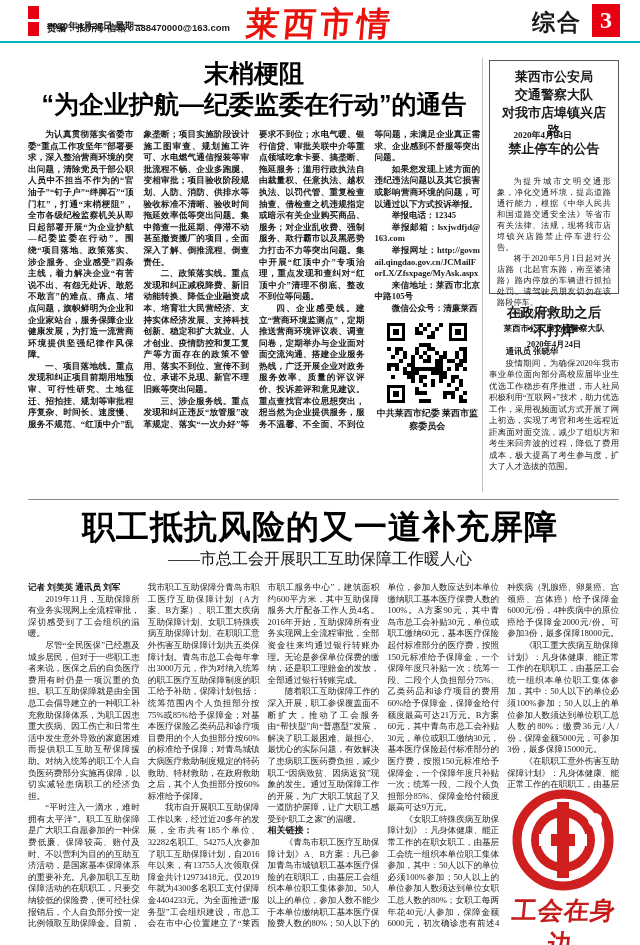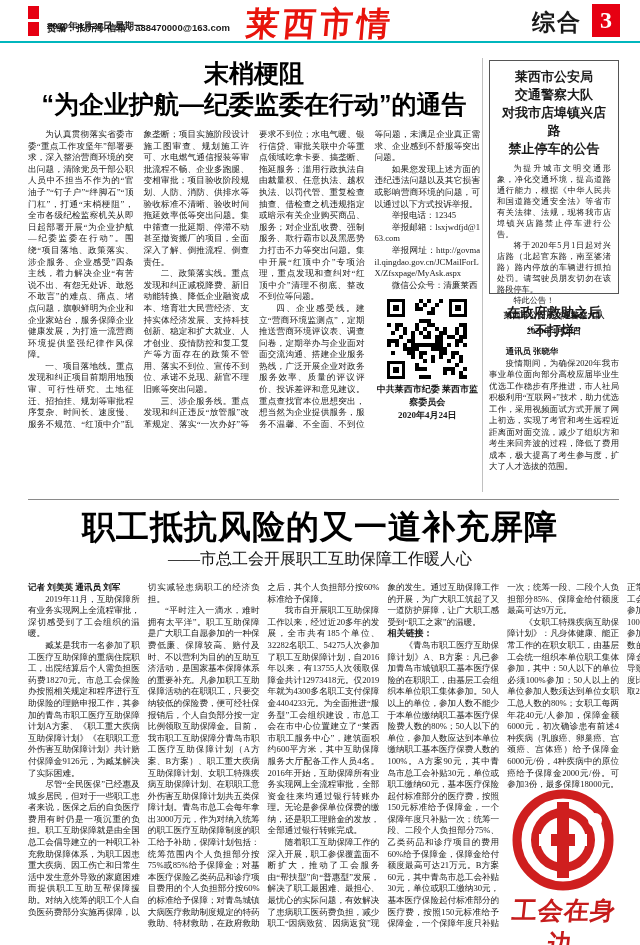--- a/index.html
+++ b/index.html
@@ -23,34 +23,34 @@
   .hdr-rule   { position:absolute; left:0; top:41px; width:640px; height:2px; background:#00b6bd; }
 
   
   .notice-title { position:absolute; left:28px; top:58px; width:452px; text-align:center;
                   font-family:"Liberation Sans",sans-serif; font-weight:bold; color:#000; }
   .notice-title .t1 { font-size:25px; line-height:30px; display:block; }
   .notice-title .t2 { font-size:25px; line-height:32px; display:block; letter-spacing:0; }
   .notice-flow { position:absolute; left:28px; top:129px; width:452px; height:312px;
                  column-count:4; column-gap:10px; column-fill:auto;
                  font-size:8.6px; line-height:11.6px; text-align:justify; }
-  .notice-flow p { text-indent:2em; }
+  .notice-flow p { text-indent:2em;font-weight:bold; }
   .hotline-line { text-indent:1em; word-break:break-all; }
   .qr-wrap { width:80px; height:80px; position:relative; margin:8px auto 4px auto; background:#fff; }
   .qr-f { position:absolute; width:18px; height:18px; border:3px solid #000; }
   .qr-f i { position:absolute; left:3px; top:3px; width:6px; height:6px; background:#000; display:block; }
   .qr-f.tl { left:0; top:0; } .qr-f.tr { right:0; top:0; } .qr-f.bl { left:0; bottom:0; }
   .sig { text-align:center; font-weight:bold; font-size:9px; text-indent:0 !important; line-height:13px; }
 
   
   .vrule { position:absolute; left:482px; top:58px; width:1px; height:434px; background:#c0c0c0; }
   .police-box { position:absolute; left:489px; top:60px; width:130px; height:234px;
                 border:1px solid #555; padding:7px 7px 4px 7px; }
   .police-title { text-align:center; font-size:13px; line-height:18px; font-weight:bold;
-                  font-family:"Liberation Serif",serif; margin-bottom:5px; }
+                  font-family:"Liberation Serif",serif; margin-bottom:18px; }
   .police-body p { font-size:8.2px; line-height:11px; text-align:justify; text-indent:2em; }
   .police-sig  { text-align:center; font-weight:bold; font-size:8.4px; line-height:12px; margin-top:4px; }
   .epidemic { position:absolute; left:489px; top:304px; width:130px; }
   .epi-title { text-align:center; font-size:13.5px; line-height:18px; font-weight:bold; margin-bottom:6px; }
   .epi-byline { font-size:8.4px; line-height:11.5px; text-indent:2em; font-weight:bold; }
   .epi-body   { font-size:8.4px; line-height:11.5px; text-align:justify; text-indent:2em; }
 
   
   .main-divider { position:absolute; left:28px; top:499px; width:591px; height:1px; background:#8a8a8a; }
 
@@ -99,20 +99,21 @@
         <p>一、项目落地线。重点发现和纠正项目前期用地预审、可行性研究、土地征迁、招拍挂、规划等审批程序复杂、时间长、速度慢、服务不规范、“红顶中介”乱象垄断；项目实施阶段设计施工图审查、规划施工许可、水电燃气通信报装等审批流程不畅、企业多跑腿、变相审批；项目验收阶段规划、人防、消防、供排水等验收标准不清晰、验收时间拖延效率低等突出问题。集中筛查一批延期、停滞不动甚至撤资搬厂的项目，全面深入了解、倒推流程、倒查责任。</p>
         <p>二、政策落实线。重点发现和纠正减税降费、新旧动能转换、降低企业融资成本、培育壮大民营经济、支持实体经济发展、支持科技创新、稳定和扩大就业、人才创业、疫情防控和复工复产等方面存在的政策不管用、落实不到位、宣传不到位、承诺不兑现、新官不理旧账等突出问题。</p>
         <p>三、涉企服务线。重点发现和纠正违反“放管服”改革规定、落实“一次办好”等要求不到位；水电气暖、银行信贷、审批关联中介等重点领域吃拿卡要、搞垄断、拖延服务；滥用行政执法自由裁量权、任意执法、越权执法、以罚代管、重复检查抽查、借检查之机违规指定或暗示有关企业购买商品、服务；对企业乱收费、强制服务、欺行霸市以及黑恶势力打击不力等突出问题。集中开展“红顶中介”专项治理，重点发现和查纠对“红顶中介”清理不彻底、整改不到位等问题。</p>
         <p>四、企业感受线。建立“营商环境监测点”，定期推送营商环境评议表、调查问卷，定期举办与企业面对面交流沟通、搭建企业服务热线，广泛开展企业对政务服务效率、质量的评议评价、投诉差评和意见建议。重点查找官本位思想突出，想当然为企业提供服务，服务不温馨、不全面、不到位等问题，未满足企业真正需求、企业感到不舒服等突出问题。</p>
         <p>如果您发现上述方面的违纪违法问题以及其它损害或影响营商环境的问题，可以通过以下方式投诉举报。</p>
       </div>
     <div>
         <p class="hotline-line">举报电话：12345</p>
         <p class="hotline-line">举报邮箱：lsxjwdfjd@163.com</p>
         <p class="hotline-line">举报网址：http://govmail.qingdao.gov.cn/JCMailForLX/Zfsxpage/MyAsk.aspx</p>
+        <p class="hotline-line">来信地址：莱西市北京中路105号</p>
         <p class="hotline-line">微信公众号：清廉莱西</p>
       </div>
     <div class="qr-wrap">
       <div class="qr-f tl">
           <i></i>
         </div>
       <div class="qr-f tr">
           <i></i>
         </div>
       <div class="qr-f bl">
@@ -268,21 +269,20 @@
 
   <div class="main-divider"></div>
 
   <div class="union-headline">职工抵抗风险的又一道补充屏障</div>
   <div class="union-subtitle">——市总工会开展职工互助保障工作暖人心</div>
 
   <div class="union-flow">
     <p class="union-byline">记者 刘美英 通讯员 刘军</p>
     <div>
         <p>2019年11月，互助保障所有业务实现网上全流程审批，深切感受到了工会组织的温暖。</p>
-        <p>臧某是我市一名参加了职工医疗互助保障的重病住院职工，出院结算后个人需负担医药费18270元。市总工会保险办按照相关规定和程序进行互助保险的理赔申报工作，其参加的青岛市职工医疗互助保障计划A方案、《职工重大疾病互助保障计划》《在职职工意外伤害互助保障计划》共计赔付保障金9126元，为臧某解决了实际困难。</p>
         <p>尽管“全民医保”已经惠及城乡居民，但对于一些职工患者来说，医保之后的自负医疗费用有时仍是一项沉重的负担。职工互助保障就是由全国总工会倡导建立的一种职工补充救助保障体系，为职工因患重大疾病、因工伤亡和日常生活中发生意外导致的家庭困难而提供职工互助互帮保障援助。对纳入统筹的职工个人自负医药费部分实施再保障，以切实减轻患病职工的经济负担。</p>
         <p>“平时注入一滴水，难时拥有太平洋”。职工互助保障是广大职工自愿参加的一种保费低廉、保障较高、赔付及时、不以营利为目的的互助互济活动，是国家基本保障体系的重要补充。凡参加职工互助保障活动的在职职工，只要交纳较低的保险费，便可经社保报销后，个人自负部分按一定比例领取互助保障金。目前，我市职工互助保障分青岛市职工医疗互助保障计划（A方案、B方案）、职工重大疾病互助保障计划、女职工特殊疾病互助保障计划、在职职工意外伤害互助保障计划共五类保障计划。青岛市总工会每年拿出3000万元，作为对纳入统筹的职工医疗互助保障制度的职工给予补助，保障计划包括：统筹范围内个人负担部分按75%或85%给予保障金；对基本医疗保险乙类药品和诊疗项目费用的个人负担部分按60%的标准给予保障；对青岛城镇大病医疗救助制度规定的特药救助、特材救助，在政府救助之后，其个人负担部分按60%标准给予保障。</p>
         <p>我市自开展职工互助保障工作以来，经过近20多年的发展，全市共有185个单位、32282名职工、54275人次参加了职工互助保障计划，自2016年以来，有13755人次领取保障金共计12973418元。仅2019年就为4300多名职工支付保障金4404233元。为全面推进“服务型”工会组织建设，市总工会在市中心位置建立了“莱西市职工服务中心”，建筑面积约600平方米，其中互助保障服务大厅配备工作人员4名。2016年开始，互助保障所有业务实现网上全流程审批，全部资金往来均通过银行转账办理。无论是参保单位保费的缴纳，还是职工理赔金的发放，全部通过银行转账完成。</p>
         <p>随着职工互助保障工作的深入开展，职工参保覆盖面不断扩大，推动了工会服务由“帮扶型”向“普惠型”发展，解决了职工最困难、最担心、最忧心的实际问题，有效解决了患病职工医药费负担，减少职工“因病致贫、因病返贫”现象的发生。通过互助保障工作的开展，为广大职工筑起了又一道防护屏障，让广大职工感受到“职工之家”的温暖。</p>
       </div>
     <p class="links-heading">相关链接：</p>
     <div>
         <p>《青岛市职工医疗互助保障计划》A、B方案：凡已参加青岛市城镇职工基本医疗保险的在职职工，由基层工会组织本单位职工集体参加。50人以上的单位，参加人数不能少于本单位缴纳职工基本医疗保险费人数的80%；50人以下的单位，参加人数应达到本单位缴纳职工基本医疗保费人数的100%。A方案90元，其中青岛市总工会补贴30元，单位或职工缴纳60元，基本医疗保险起付标准部分的医疗费，按照150元标准给予保障金，一个保障年度只补贴一次；统筹一段、二段个人负担部分75%、乙类药品和诊疗项目的费用60%给予保障金，保障金给付额度最高可达21万元。B方案60元，其中青岛市总工会补贴30元，单位或职工缴纳30元，基本医疗保险起付标准部分的医疗费，按照150元标准给予保障金，一个保障年度只补贴一次；统筹一段、二段个人负担部分85%、保障金给付额度最高可达9万元。</p>
         <p>《女职工特殊疾病互助保障计划》：凡身体健康、能正常工作的在职女职工，由基层工会统一组织本单位职工集体参加，其中：50人以下的单位必须100%参加；50人以上的单位参加人数须达到单位女职工总人数的80%；女职工每两年花40元/人参加，保障金额6000元，初次确诊患有前述4种疾病（乳腺癌、卵巢癌、宫颈癌、宫体癌）给予保障金6000元/份，4种疾病中的原位癌给予保障金2000元/份。可参加3份，最多保障18000元。</p>
         <p>《职工重大疾病互助保障计划》：凡身体健康、能正常工作的在职职工，由基层工会统一组织本单位职工集体参加，其中：50人以下的单位必须100%参加；50人以上的单位参加人数须达到单位职工总人数的80%；缴费36元/人/份，保障金额5000元，可参加3份，最多保障15000元。</p>

